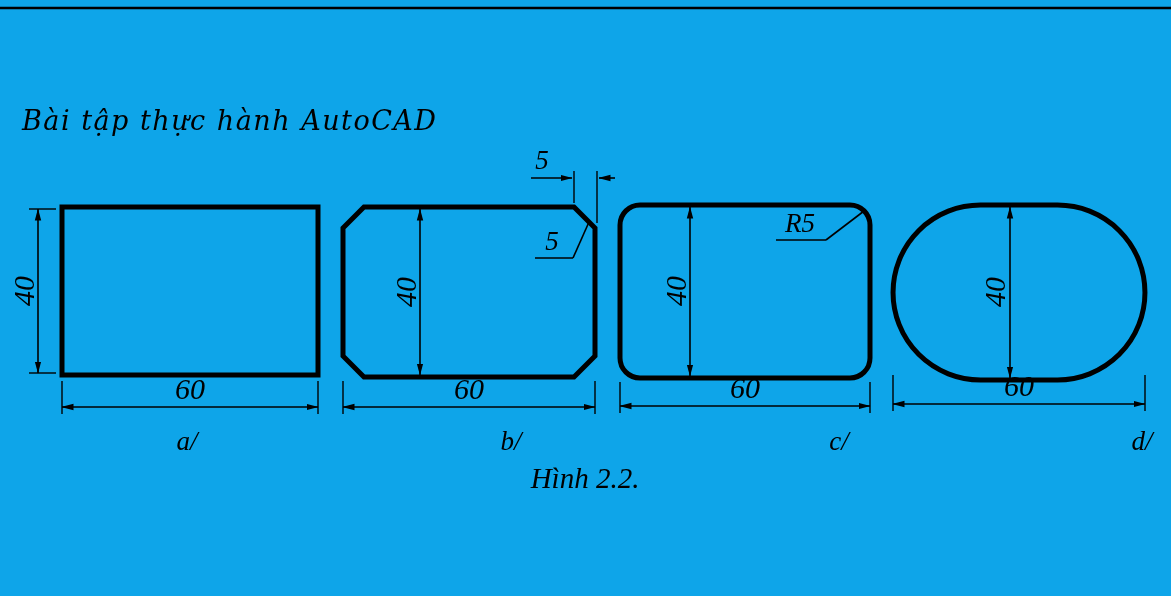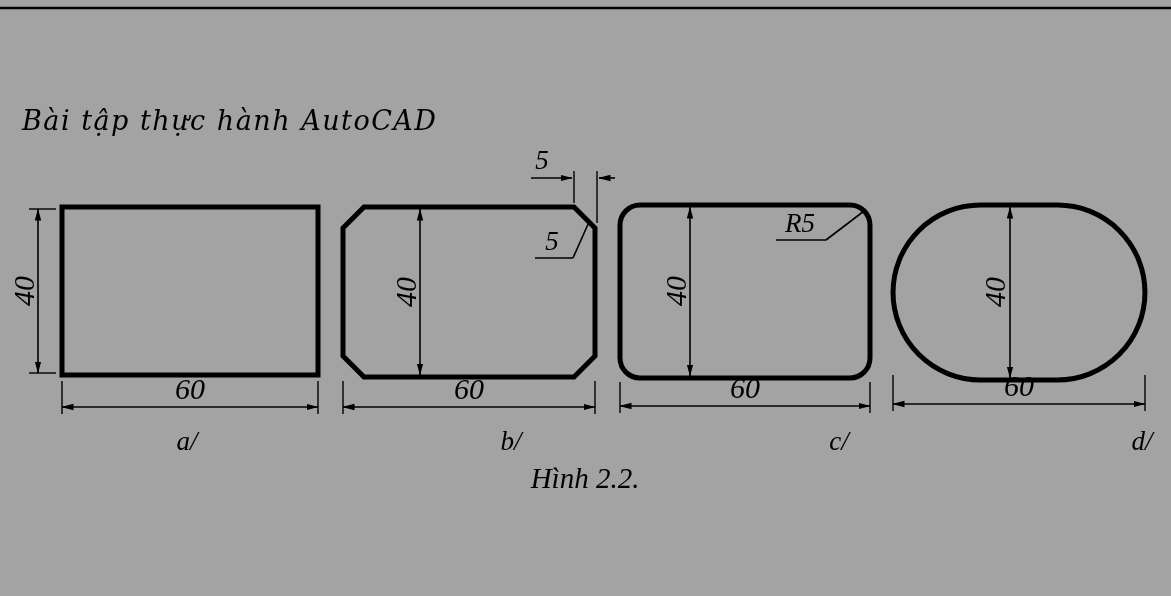--- a/index.html
+++ b/index.html
@@ -1,16 +1,16 @@
 <!DOCTYPE html>
 <html><head>
 <meta charset="utf-8">
 <style>
   html,body{margin:0;padding:0;background:#fff;}
-  .page{position:relative;width:1171px;height:596px;background:#a3a3a3;overflow:hidden;font-family:"Liberation Serif",serif;}
+  .page{position:relative;width:1171px;height:596px;background:#0ea5e9;overflow:hidden;font-family:"Liberation Serif",serif;}
   svg{position:absolute;left:0;top:0;}
   .outline{fill:none;stroke:#000;stroke-width:5;stroke-linejoin:miter;}
   .dimline{stroke:#000;stroke-width:1.6;fill:none;}
   .ext{stroke:#000;stroke-width:1.4;}
   .toprule{stroke:#000;stroke-width:2.5;}
   .dimtext{font-style:italic;font-size:30px;font-family:"Liberation Serif",serif;fill:#000;}
   .smalldim{font-style:italic;font-size:27px;font-family:"Liberation Serif",serif;fill:#000;}
   .figlabel{font-style:italic;font-size:27px;font-family:"Liberation Serif",serif;fill:#000;}
   .caption{font-style:italic;font-size:29px;font-family:"Liberation Serif",serif;fill:#000;}
   .header{font-style:italic;font-size:27px;font-family:"DejaVu Serif",serif;fill:#000;letter-spacing:1.5px;}

